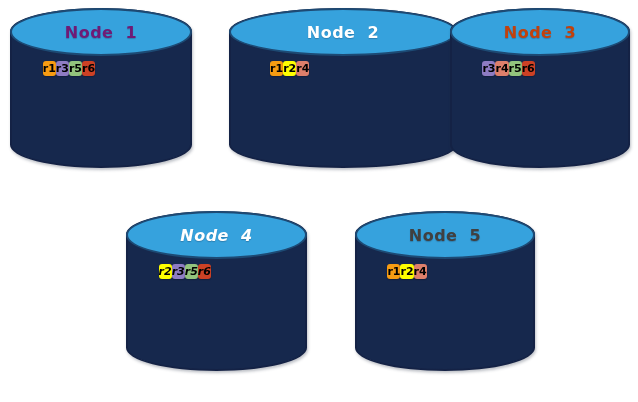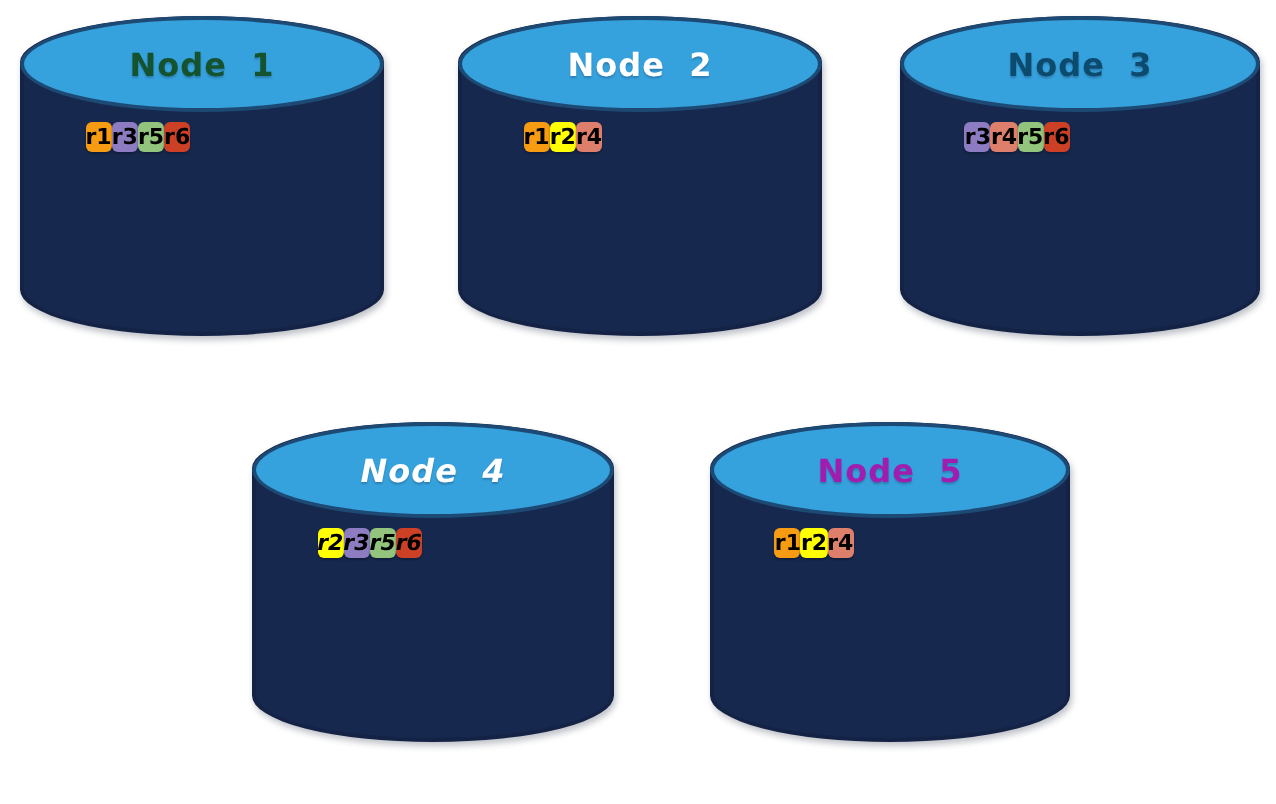--- a/index.html
+++ b/index.html
@@ -93,56 +93,56 @@
   }
   .row-bar:last-child { margin-bottom: 0; }
 </style>
 </head>
 <body style="background: rgb(255, 255, 255);">
 
 <div id="canvas">
     <div class="node" style="left: 10px; top: 8px; width: 182px; height: 160px;">
       <div class="cyl-body" style="background: rgb(22, 40, 77); border-color: rgb(20, 34, 69);"></div>
       <div class="cyl-top" style="background: rgb(54, 162, 221);"></div>
-      <div class="node-label" style="color: #14532d;">Node  1</div>
+      <div class="node-label" style="color: #701a75;">Node  1</div>
       <div class="rows">
         <div class="row-bar" style="background: rgb(247, 156, 18);">
           <span style="color: rgb(0, 0, 0);">r1</span>
         </div>
         <div class="row-bar" style="background: rgb(142, 124, 195);">
           <span style="color: rgb(0, 0, 0);">r3</span>
         </div>
         <div class="row-bar" style="background: rgb(147, 196, 125);">
           <span style="color: rgb(0, 0, 0);">r5</span>
         </div>
         <div class="row-bar" style="background: rgb(204, 65, 37);">
           <span style="color: rgb(0, 0, 0);">r6</span>
         </div>
       </div>
     </div>
-    <div class="node" style="left: 229px; top: 8px; width: 182px; height: 160px;">
+    <div class="node" style="left: 229px; top: 8px; width: 182px; height: 160px; padding-left: 46px;">
       <div class="cyl-body" style="background: rgb(22, 40, 77); border-color: rgb(20, 34, 69);"></div>
       <div class="cyl-top" style="background: rgb(54, 162, 221);"></div>
       <div class="node-label" style="color: rgb(255, 255, 255);">Node  2</div>
       <div class="rows">
         <div class="row-bar" style="background: rgb(247, 156, 18);">
           <span style="color: rgb(0, 0, 0);">r1</span>
         </div>
         <div class="row-bar" style="background: rgb(255, 255, 0);">
           <span style="color: rgb(0, 0, 0);">r2</span>
         </div>
         <div class="row-bar" style="background: rgb(221, 127, 107);">
           <span style="color: rgb(0, 0, 0);">r4</span>
         </div>
       </div>
     </div>
     <div class="node" style="left: 450px; top: 8px; width: 180px; height: 160px;">
       <div class="cyl-body" style="background: rgb(22, 40, 77); border-color: rgb(20, 34, 69);"></div>
       <div class="cyl-top" style="background: rgb(54, 162, 221);"></div>
-      <div class="node-label" style="color: #0c4a6e;">Node  3</div>
+      <div class="node-label" style="color: #c2410c;">Node  3</div>
       <div class="rows">
         <div class="row-bar" style="background: rgb(142, 124, 195);">
           <span style="color: rgb(0, 0, 0);">r3</span>
         </div>
         <div class="row-bar" style="background: rgb(221, 127, 107);">
           <span style="color: rgb(0, 0, 0);">r4</span>
         </div>
         <div class="row-bar" style="background: rgb(147, 196, 125);">
           <span style="color: rgb(0, 0, 0);">r5</span>
         </div>
@@ -166,21 +166,21 @@
           <span style="color: rgb(0, 0, 0);">r5</span>
         </div>
         <div class="row-bar" style="background: rgb(204, 65, 37);">
           <span style="color: rgb(0, 0, 0);">r6</span>
         </div>
       </div>
     </div>
     <div class="node" style="left: 355px; top: 211px; width: 180px; height: 160px;">
       <div class="cyl-body" style="background: rgb(22, 40, 77); border-color: rgb(20, 34, 69);"></div>
       <div class="cyl-top" style="background: rgb(54, 162, 221);"></div>
-      <div class="node-label" style="color: #a21caf;">Node  5</div>
+      <div class="node-label" style="color: #404040;">Node  5</div>
       <div class="rows">
         <div class="row-bar" style="background: rgb(247, 156, 18);">
           <span style="color: rgb(0, 0, 0);">r1</span>
         </div>
         <div class="row-bar" style="background: rgb(255, 255, 0);">
           <span style="color: rgb(0, 0, 0);">r2</span>
         </div>
         <div class="row-bar" style="background: rgb(221, 127, 107);">
           <span style="color: rgb(0, 0, 0);">r4</span>
         </div>

